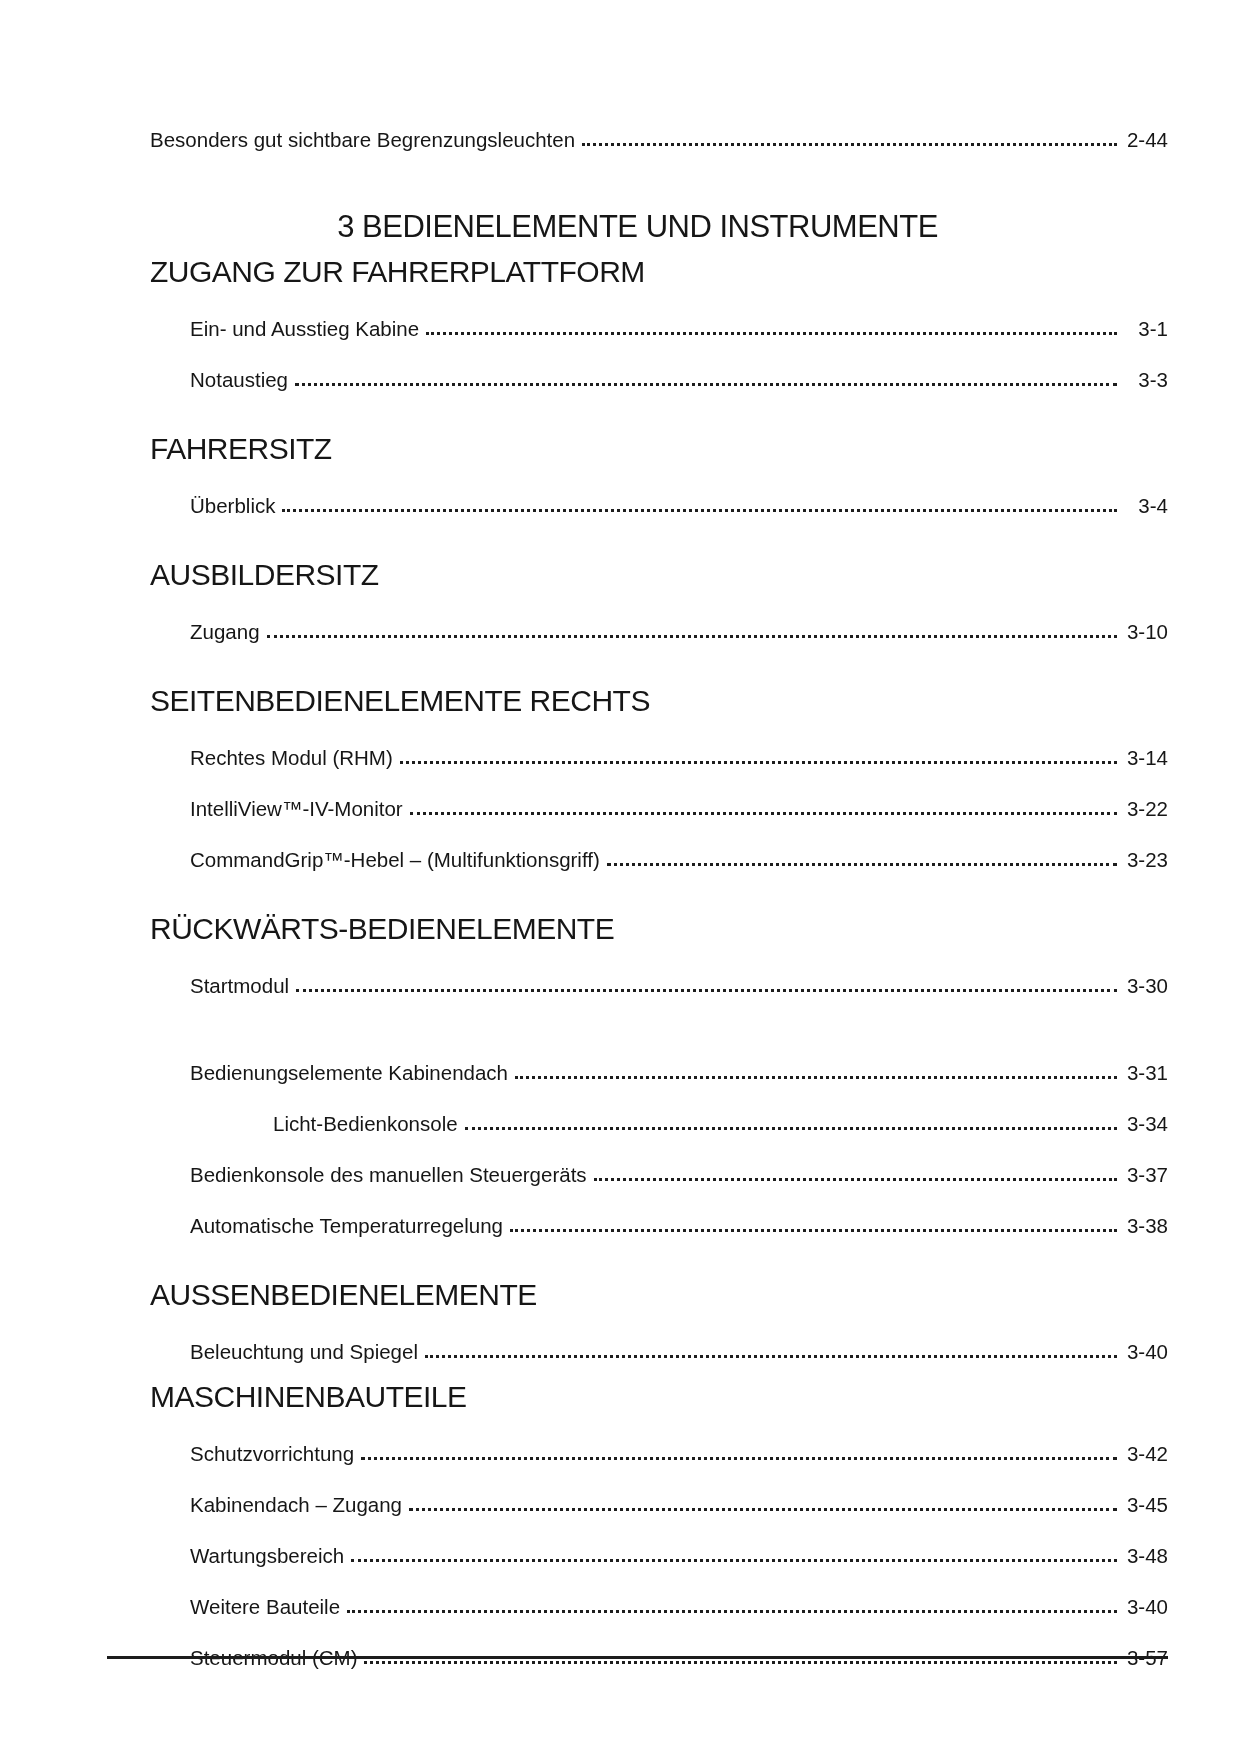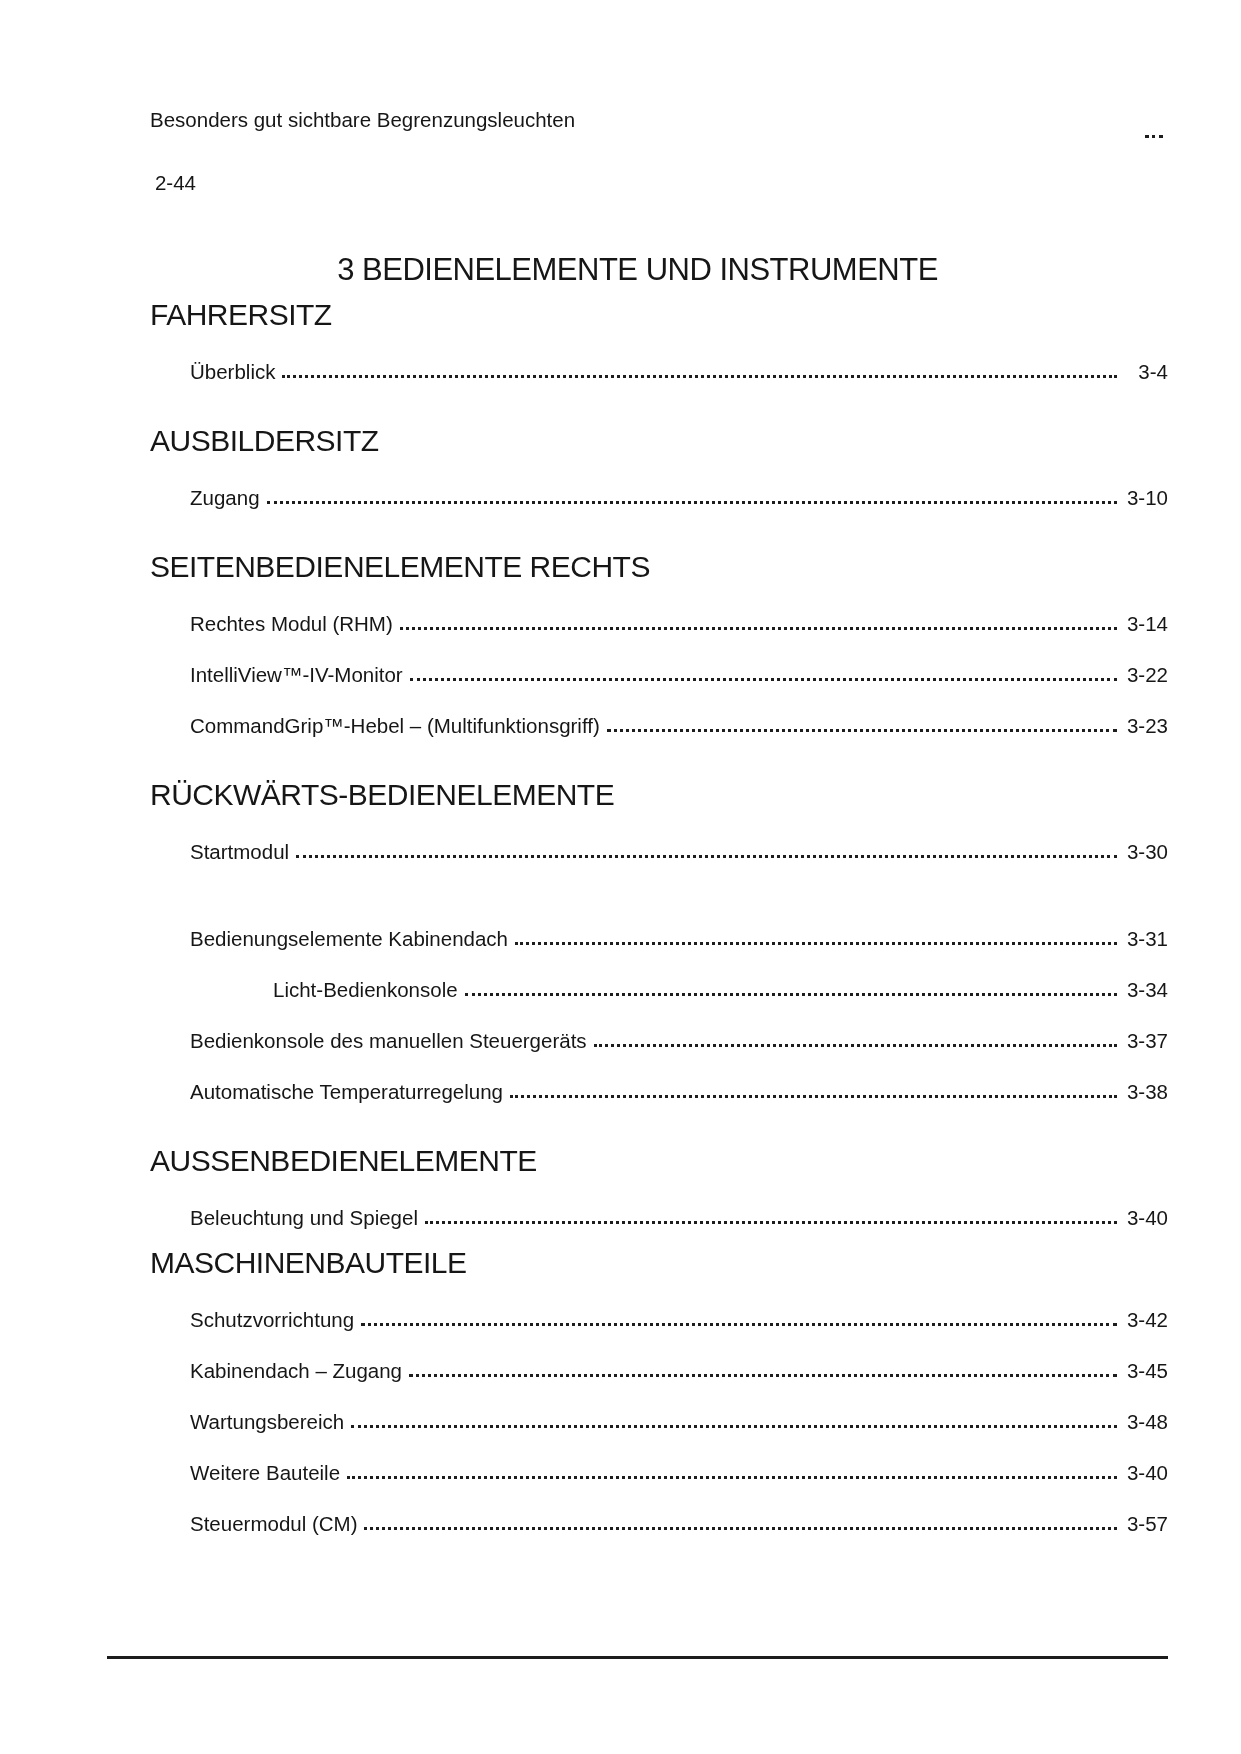--- a/index.html
+++ b/index.html
@@ -37,21 +37,21 @@
     align-self: flex-end;
     margin: 0 5px 9px 7px;
     height: 0;
   }
   .row .pg {
     flex: 0 0 auto;
     min-width: 46px;
     text-align: right;
     margin-top: 20px;
   }
-  .lvl0 { padding-left: 43px; flex-direction: column; }
+  .lvl0 { padding-left: 43px; }
   .lvl1 { padding-left: 83px; }
   .lvl2 { padding-left: 166px; }
   
   h1.chapter {
     font-size: 31px;
     font-weight: 400;
     letter-spacing: -0.5px;
     line-height: 36px;
     margin: 54px 0 0 0;
     text-align: center;
@@ -83,20 +83,33 @@
   <div id="pre-entries">
       <div class="row lvl0">
         <span class="lbl">Besonders gut sichtbare Begrenzungsleuchten</span>
         <span class="dots"></span>
         <span class="pg">2-44</span>
       </div>
     </div>
   <h1 class="chapter">3 BEDIENELEMENTE UND INSTRUMENTE</h1>
   <div id="sections">
       <section class="section">
+        <h2 class="section-title">ZUGANG ZUR FAHRERPLATTFORM</h2>
+        <div class="row lvl1">
+          <span class="lbl">Ein- und Ausstieg Kabine</span>
+          <span class="dots"></span>
+          <span class="pg">3-1</span>
+        </div>
+        <div class="row lvl1">
+          <span class="lbl">Notaustieg</span>
+          <span class="dots"></span>
+          <span class="pg">3-3</span>
+        </div>
+      </section>
+      <section class="section">
         <h2 class="section-title">FAHRERSITZ</h2>
         <div class="row lvl1">
           <span class="lbl">Überblick</span>
           <span class="dots"></span>
           <span class="pg">3-4</span>
         </div>
       </section>
       <section class="section">
         <h2 class="section-title">AUSBILDERSITZ</h2>
         <div class="row lvl1">

